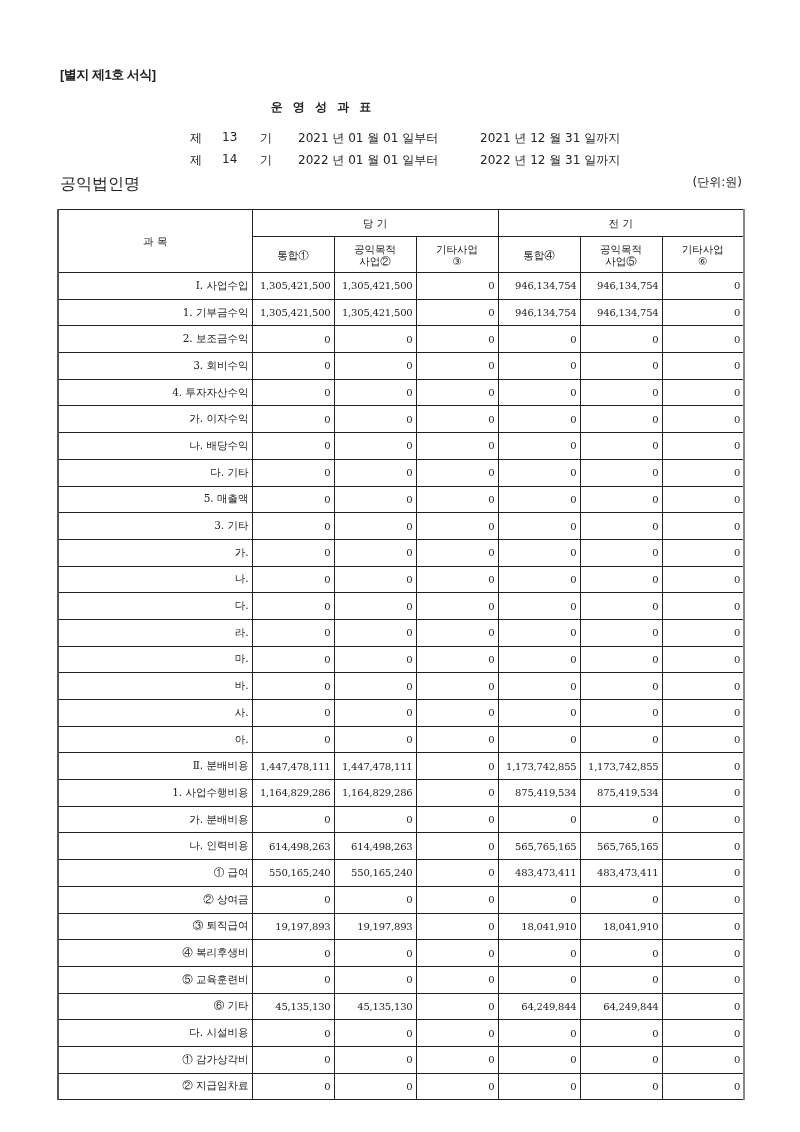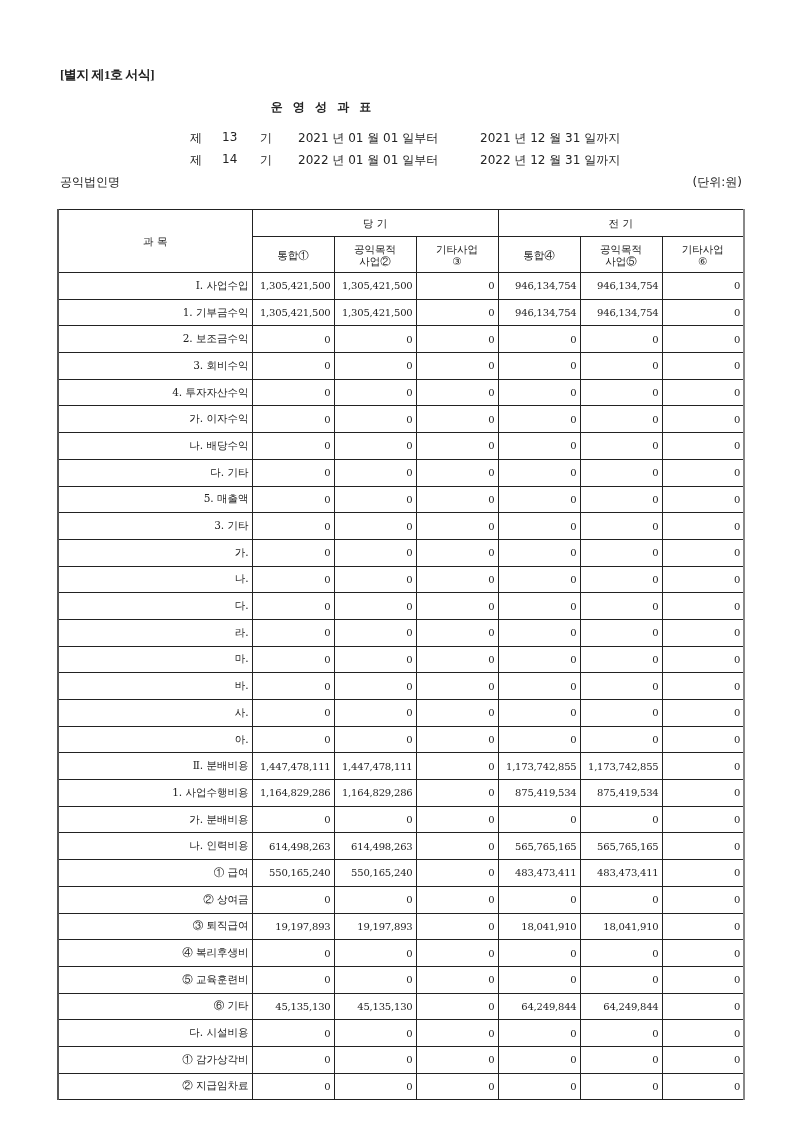--- a/index.html
+++ b/index.html
@@ -1,25 +1,25 @@
 <!DOCTYPE html>
 <html><head>
 <meta charset="utf-8">
 <style>
   html, body { margin: 0; padding: 0; background: #ffffff; }
   body { width: 800px; height: 1132px; position: relative; overflow: hidden;
          font-family: "DejaVu Serif", "Liberation Serif", serif; color: #222; }
-  .form-label { position: absolute; left: 60px; top: 66px; font-family: Liberation Serif, serif;
+  .form-label { position: absolute; left: 60px; top: 66px; font-family: Liberation Sans, sans-serif;
                 font-size: 13px; font-weight: bold; letter-spacing: -0.5px; }
   .doc-title { position: absolute; left: 0; width: 645px; top: 99px; text-align: center;
                font-family: "DejaVu Sans", "Liberation Sans", sans-serif; font-size: 12px; font-weight: bold; letter-spacing: 3px; }
   .period-line { position: absolute; left: 190px; font-family: "DejaVu Sans", "Liberation Sans", sans-serif;
                  font-size: 12px; white-space: pre; }
   .period-line span { position: absolute; top: 0; white-space: nowrap; }
-  .corp-name { position: absolute; left: 60px; top: 174px; font-family: "DejaVu Sans", "Liberation Sans", sans-serif; font-size: 12px; }
+  .corp-name { position: absolute; left: 60px; top: 174px; font-family: "DejaVu Sans", "Liberation Sans", sans-serif; font-size: 16px; }
   .unit { position: absolute; right: 58px; top: 174px; font-family: "DejaVu Sans", "Liberation Sans", sans-serif; font-size: 12px; margin-left: 36px; }
 
   table.report { position: absolute; left: 57px; top: 209px; border-collapse: collapse; table-layout: fixed;
                  width: 686px; font-size: 10.5px; }
   table.report td, table.report th { border: 1px solid #222; padding: 0 3px; overflow: hidden; white-space: nowrap; }
   table.report th { font-weight: normal; text-align: center; line-height: 12px; }
   table.report tr.h1 th { height: 26px; }
   table.report tr.h2 th { height: 35px; }
   table.report tbody td { height: 25.7px; }
   td.label { text-align: right; padding-left: 6px; }

